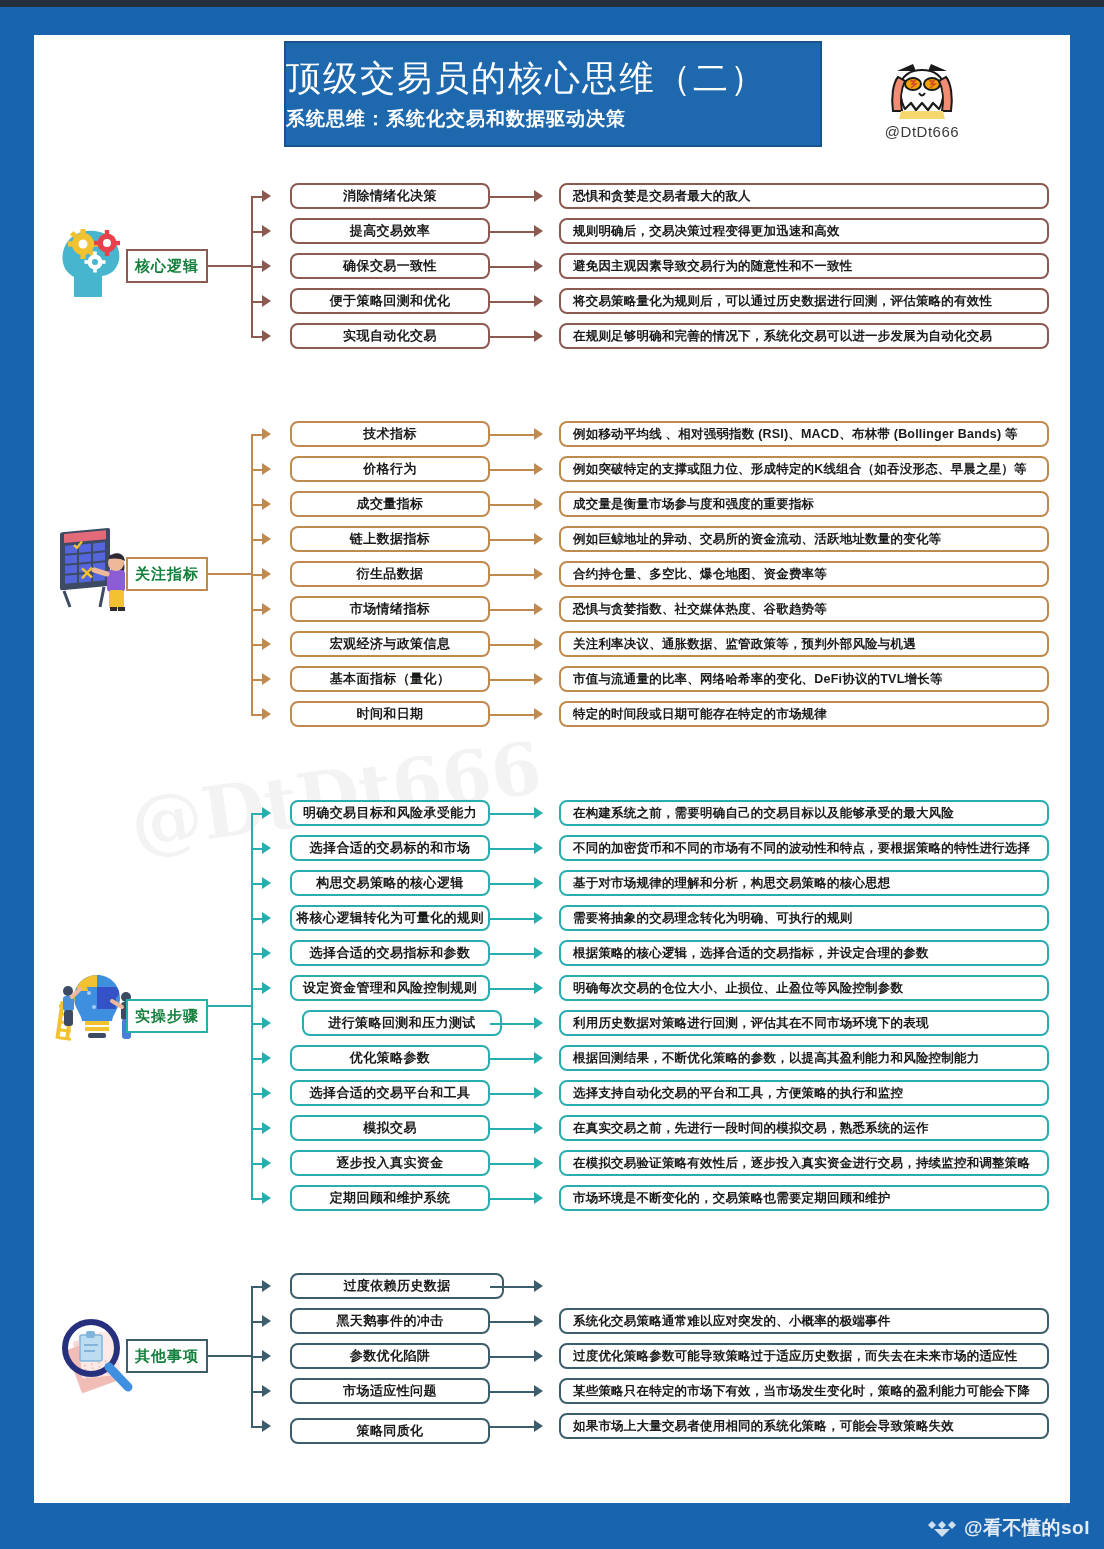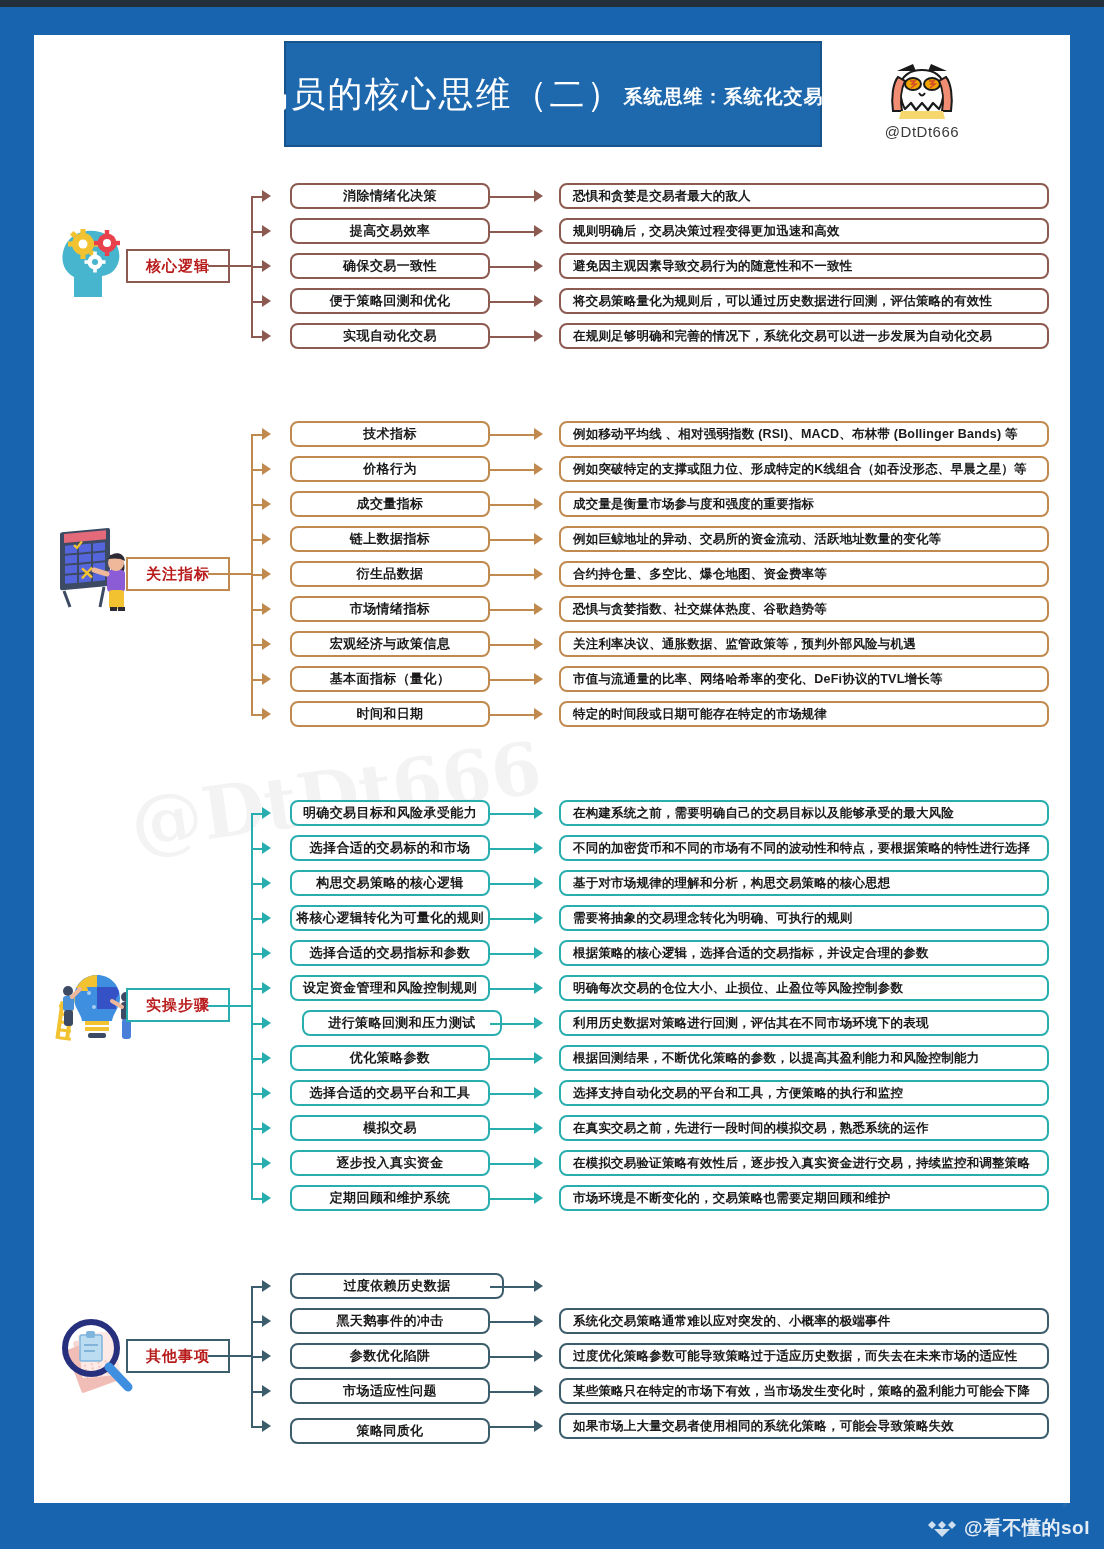--- a/index.html
+++ b/index.html
@@ -20,43 +20,43 @@
   #innerline {
     position:absolute; left:1063px; top:30px; width:4px; height:1470px;
     background:#2f6fae; opacity:.55;
   }
 
   
   #header { position:absolute; left:0; top:0; width:1036px; height:112px; }
   #titlebox {
     position:absolute; left:250px; top:6px; width:538px; height:106px;
     background:#1e68ad; border:2px solid #17538c;
-    display:flex; flex-direction:row; align-items:center; justify-content:center;
+    display:flex; flex-direction:column; justify-content:center;
   }
   #title-main {
     color:#ffffff; font-size:35px; letter-spacing:2px; font-weight:400;
     font-family:"DejaVu Serif","Liberation Serif",serif;
     line-height:44px; white-space:nowrap;
   }
   #title-sub {
     color:#ffffff; font-size:19px; font-weight:bold; letter-spacing:1px;
     margin-top:6px; white-space:nowrap;
   }
   #brand { position:absolute; left:818px; top:18px; width:140px; text-align:center; }
   #brand-handle { font-size:15px; color:#3a3a3a; margin-top:2px; letter-spacing:.5px; }
 
   
   .section { position:absolute; left:0; width:1036px; }
   .cat-icon { position:absolute; left:18px; width:90px; }
   .cat-box {
     position:absolute;
     border-width:2px; border-style:solid; background:#ffffff;
     display:flex; align-items:center; justify-content:center;
-    font-size:15px; font-weight:bold; color:#b91c1c; letter-spacing:1px;
-    height:34px; width:104px;text-align:right;
+    font-size:15px; font-weight:bold; color:#15803d; letter-spacing:1px;
+    height:34px; width:82px;text-align:right;
   }
   .stem { position:absolute; height:2px; }
   .trunk { position:absolute; width:2px; }
   .branch { position:absolute; height:2px; }
   .arrow {
     position:absolute; width:0; height:0;
     border-top:6px solid transparent; border-bottom:6px solid transparent;
     border-left-width:9px; border-left-style:solid;
   }
   .node {
@@ -302,21 +302,21 @@
       </g>
       <circle cx="16" cy="34" r="5" fill="#3c4a63"></circle>
               <rect x="11" y="39" width="11" height="15" rx="3" fill="#4a90d9"></rect>
       <rect x="12" y="53" width="9" height="16" rx="3" fill="#3c4a63"></rect>
       <path d="M20 40 L28 32" stroke="#f0b89b" stroke-width="4" stroke-linecap="round"></path>
       <circle cx="74" cy="40" r="5" fill="#3c4a63"></circle>
               <rect x="69" y="45" width="11" height="18" rx="3" fill="#3c4a63"></rect>
       <rect x="70" y="62" width="9" height="20" rx="3" fill="#4a7fd9"></rect>
       <path d="M70 50 L60 44" stroke="#f0b89b" stroke-width="4" stroke-linecap="round"></path>
             </svg></div>
-          <div class="cat-box" style="left: 92px; top: 188px; border-color: rgb(41, 174, 176);">实操步骤</div>
+          <div class="cat-box" style="left: 92px; top: 199px; border-color: rgb(41, 174, 176);">实操步骤</div>
           <div class="stem" style="left: 174px; top: 204.5px; width: 43px; background: rgb(41, 174, 176);"></div>
           <div class="trunk" style="left: 217px; top: 13px; height: 385px; background: rgb(41, 174, 176);"></div>
           <div class="branch" style="left: 217px; top: 13px; width: 11px; background: rgb(41, 174, 176);"></div>
           <div class="arrow" style="left: 228px; top: 7px; border-left-color: rgb(41, 174, 176);"></div>
           <div class="node" style="left: 256px; top: 0px; width: 200px; border-color: rgb(41, 174, 176);">明确交易目标和风险承受能力</div>
           <div class="branch" style="left: 456px; top: 13px; width: 44px; background: rgb(41, 174, 176);"></div>
           <div class="arrow" style="left: 500px; top: 7px; border-left-color: rgb(41, 174, 176);"></div>
           <div class="desc" style="left: 525px; top: 0px; width: 490px; border-color: rgb(41, 174, 176);">在构建系统之前，需要明确自己的交易目标以及能够承受的最大风险</div>
           <div class="branch" style="left: 217px; top: 48px; width: 11px; background: rgb(41, 174, 176);"></div>
           <div class="arrow" style="left: 228px; top: 42px; border-left-color: rgb(41, 174, 176);"></div>

